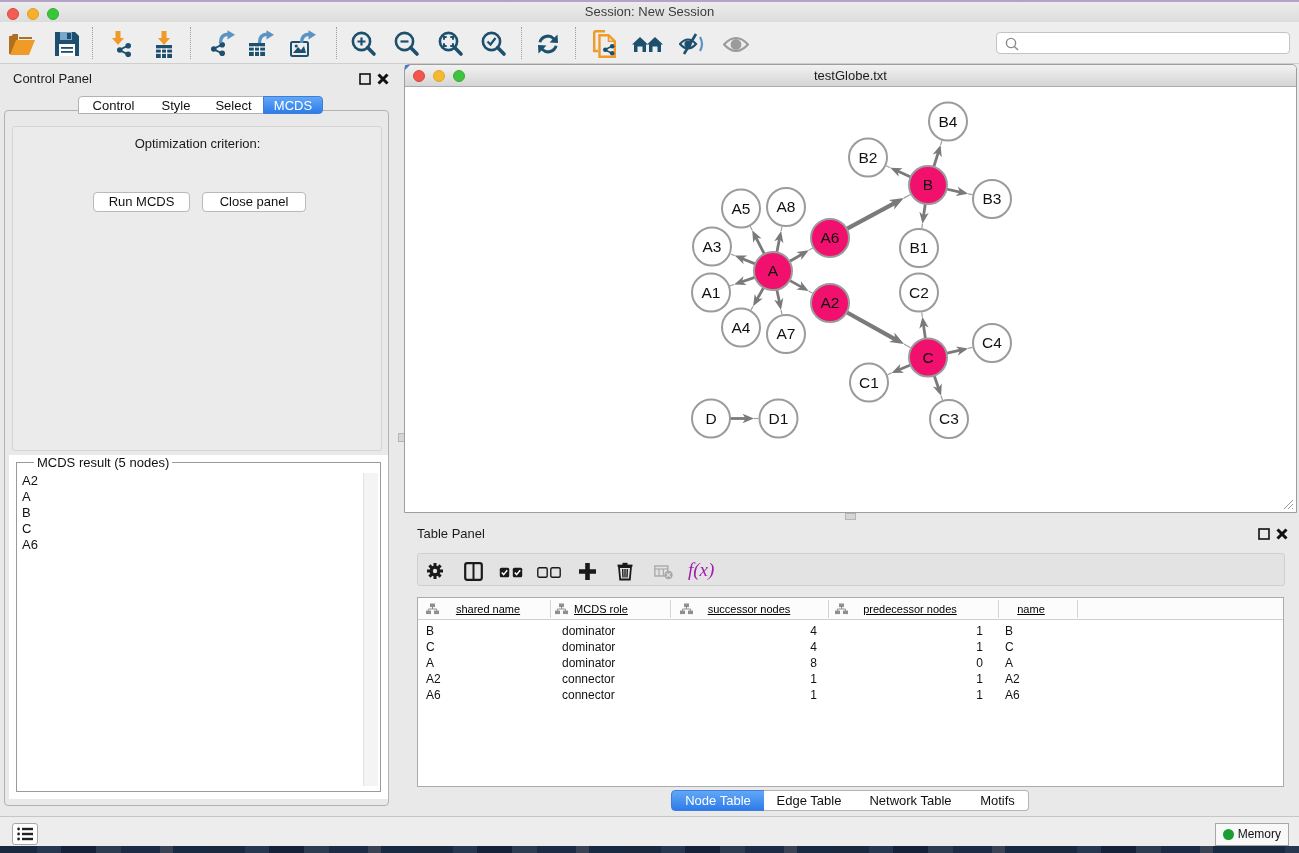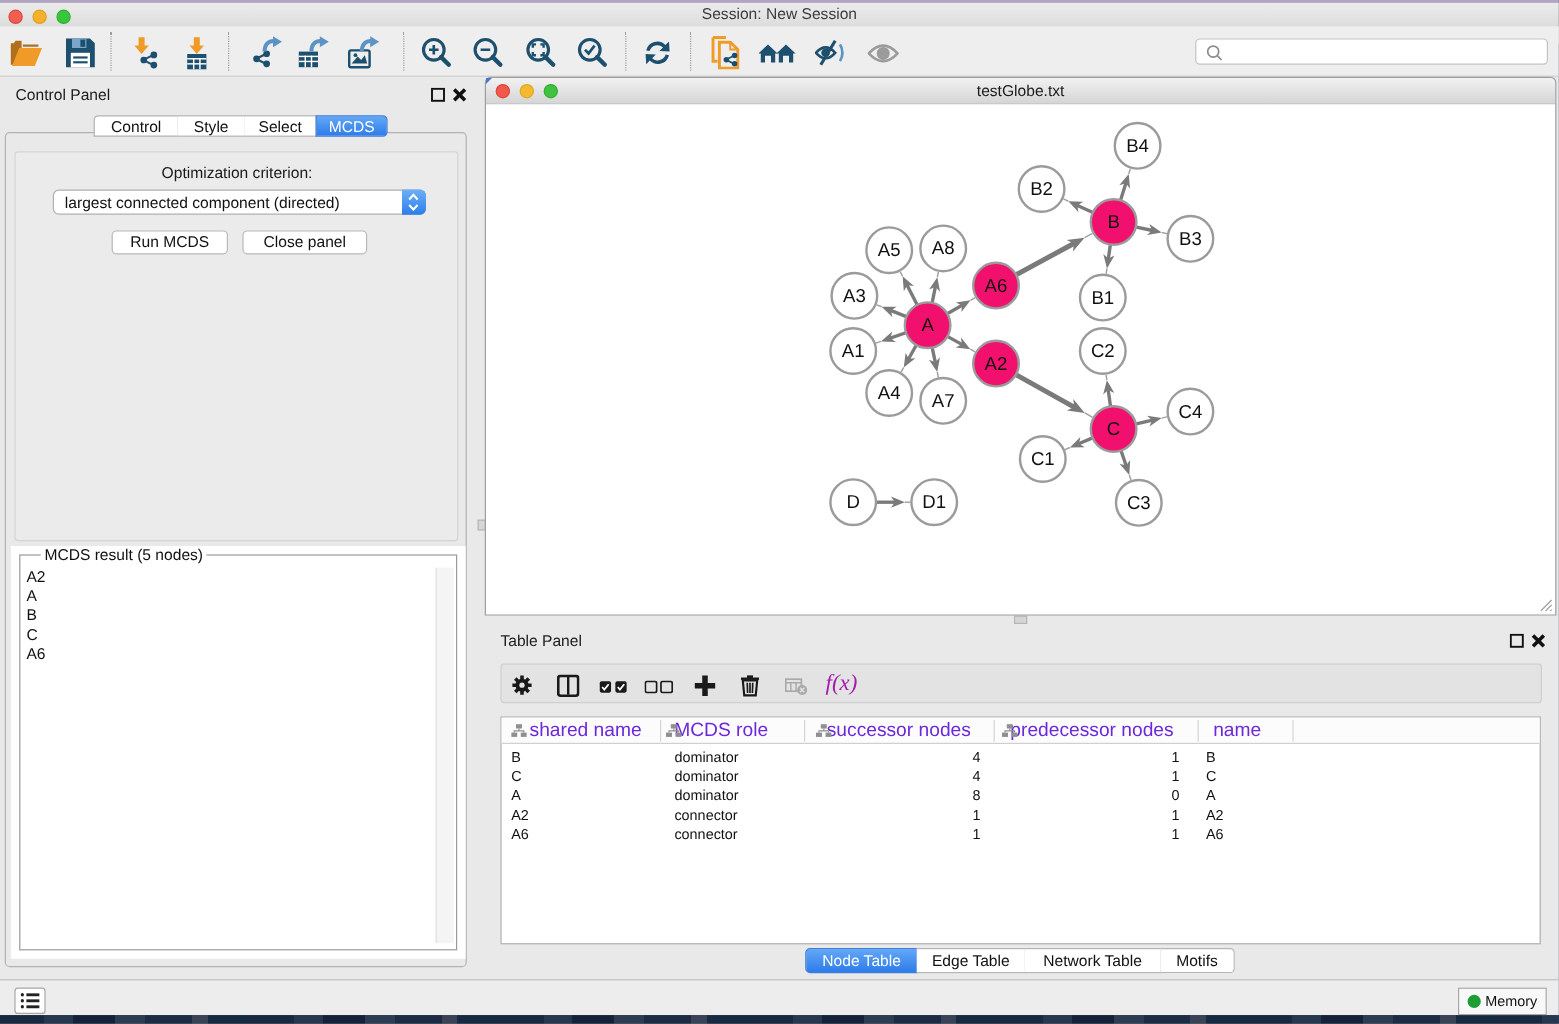--- a/index.html
+++ b/index.html
@@ -43,21 +43,21 @@
   background:linear-gradient(#f2f2f2,#d5d5d5); border-bottom:1px solid #ababab; border-radius:5px 5px 0 0; }
 #nw-titlebar .title { width:100%; text-align:center; font-size:13px; color:#1c1c1c; line-height:21px; }
 .tl2 { border-radius:50%; position:absolute; top:5px; width:12px; height:12px; }
 
 #tp-title { position:absolute; left:417px; top:462px; font-size:13px; color:#1c1c1c; }
 #tp-toolbar { position:absolute; left:417px; top:489px; width:868px; height:33px; background:#e3e3e3;
   border:1px solid #cfcfcf; border-radius:3px; }
 #tp-table { position:absolute; left:417px; top:533px; width:867px; height:190px; background:#fff; border:1px solid #ababab; }
 #tp-head { position:absolute; left:0; top:0; width:100%; height:22px; background:#fcfcfc; border-bottom:1px solid #d0d0d0; }
 .hsep { position:absolute; top:2px; height:18px; width:0; border-left:1px solid #d4d4d4; }
-.hlbl { position:absolute; top:0; font-size:16px; color:#6d28d9; line-height:22px; text-align:center; }
+.hlbl { position:absolute; top:0; font-size:11px; color:#000000; line-height:22px; text-align:center;text-decoration:underline; }
 .cell { position:absolute; font-size:12px; color:#111; line-height:16px; }
 .tab2 { position:absolute; top:726px; height:21px; background:#fff; border:1px solid #b5b5b5;
   font-size:13px; color:#111; text-align:center; line-height:19px; }
 #statusbar { left:0; top:816px; width:1299px; height:30px; background:#ededed; border-top:1px solid #c6c6c6;padding-left:29px; }
 #wallpaper { left:0; top:846px; width:1299px; height:7px;
   background:repeating-linear-gradient(90deg,#1b2940 0 37px,#273750 37px 61px,#152138 61px 96px,#2e3c52 96px 121px,#1d2c44 121px 160px,#3a4256 160px 173px,#172a42 173px 208px); }
 .blue-sel { background:linear-gradient(#62a7f7,#2d7ce9) !important; color:#fff !important; border-color:#3d7ddb !important; }
 </style>
 </head>
 <body>
@@ -202,28 +202,20 @@
     <rect x="1" y="1" width="10" height="10" fill="none" stroke="#111" stroke-width="1.6"></rect>
     <path d="M19.5 1.5 L28.5 10.5 M28.5 1.5 L19.5 10.5" stroke="#111" stroke-width="3" fill="none"></path>
   </svg>
   <div id="cp-box"></div>
   <div class="tab" style="left:78px;width:71px;border-radius:4px 0 0 0">Control</div>
   <div class="tab" style="left:148px;width:57px;border-left:none">Style</div>
   <div class="tab" style="left:204px;width:60px;border-left:none">Select</div>
   <div class="tab blue-sel" style="left:263px;width:60px;border-radius:0 4px 4px 0">MCDS</div>
   <div id="cp-inner"></div>
   <div id="opt-label">Optimization criterion:</div>
-  <div id="dropdown">largest connected component (directed)
-    <div id="dd-step">
-      <svg width="20" height="21" viewBox="0 0 20 21">
-        <path d="M6 8.2 L9.5 4.4 L13 8.2" stroke="#fff" stroke-width="1.8" fill="none"></path>
-        <path d="M6 12.8 L9.5 16.6 L13 12.8" stroke="#fff" stroke-width="1.8" fill="none"></path>
-      </svg>
-    </div>
-  </div>
   <div class="btn" style="left:93px;width:97px">Run MCDS</div>
   <div class="btn" style="left:202px;width:104px">Close panel</div>
   <div id="mcds-white">
     <div id="mcds-field">
       <div id="mcds-legend">MCDS result (5 nodes)</div>
       <div id="mcds-list">A2<br>A<br>B<br>C<br>A6</div>
       <div id="mcds-scroll"></div>
     </div>
   </div>
 

